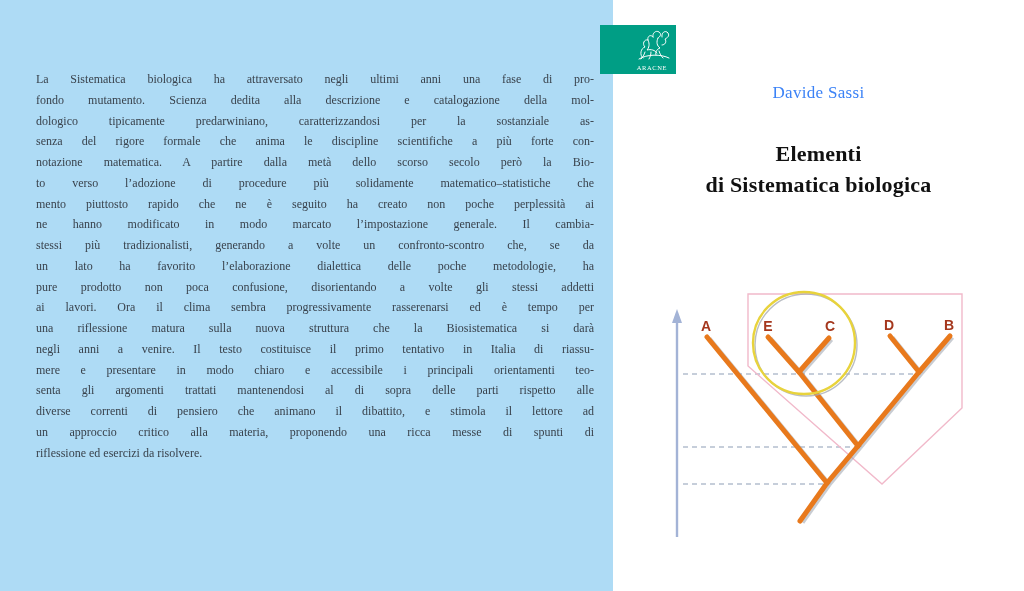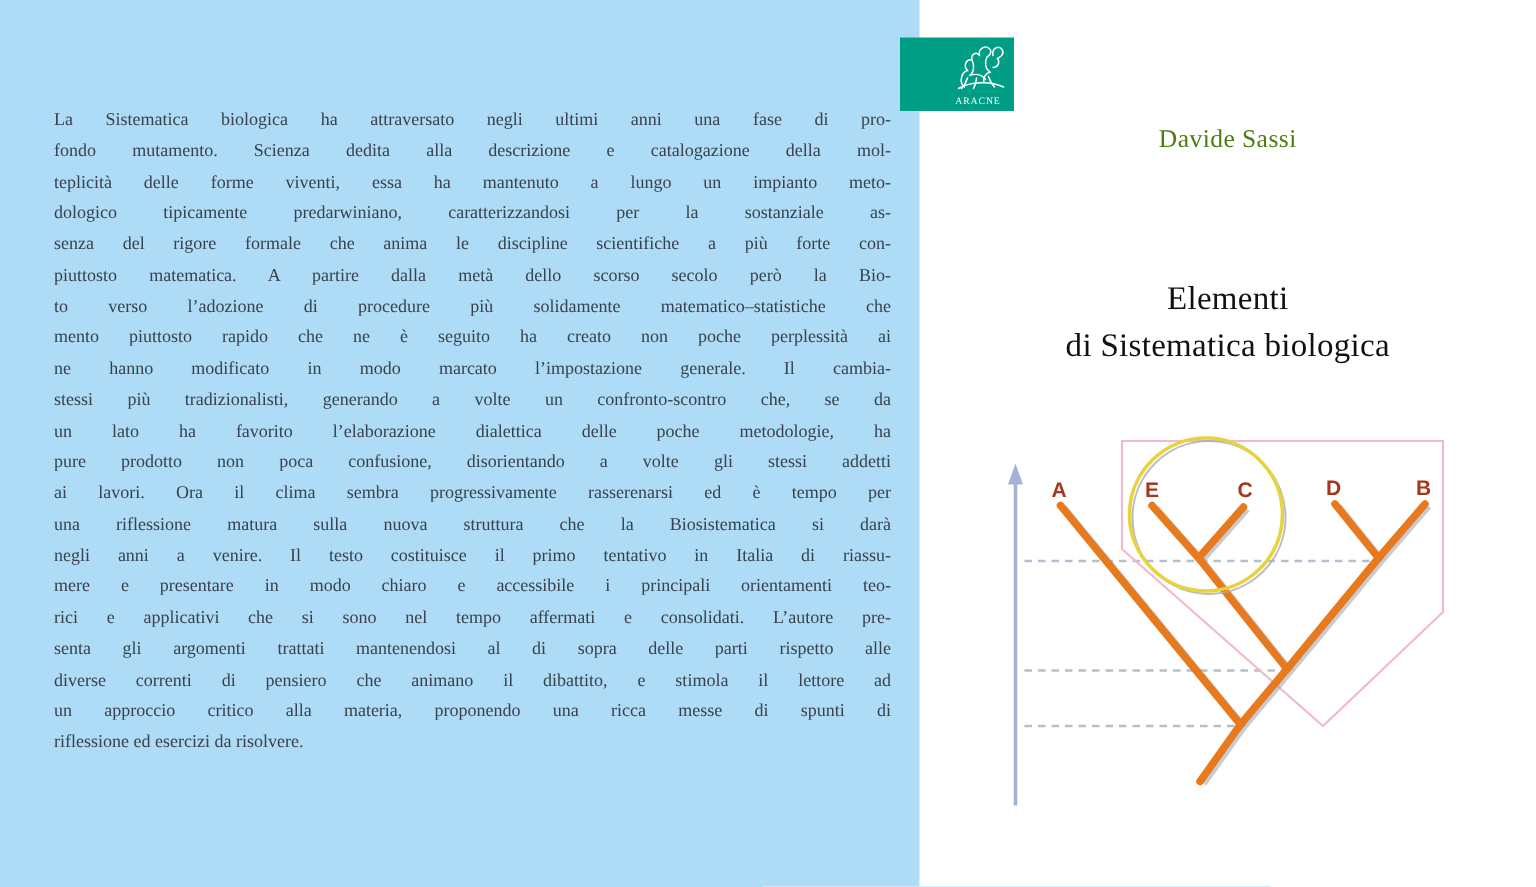--- a/index.html
+++ b/index.html
@@ -31,57 +31,54 @@
     color:#ffffff;font-family:"Liberation Serif",serif;
     font-size:6.5px;letter-spacing:0.6px;text-align:center;
     text-transform:uppercase;
   }
   .right-col{
     position:absolute;left:613px;top:0;width:411px;height:591px;
     text-align:center;color:#1a1a1a;
   }
   .author{
     position:absolute;left:0;top:83px;width:100%;
-    font-size:17px;color:#4d7c0f;letter-spacing:0.3px;
+    font-size:17px;color:#3b82f6;letter-spacing:0.3px;
   }
   .book-title{
     position:absolute;left:0;top:138px;width:100%;
-    font-size:22px;line-height:31px;font-weight:normal;color:#111;
+    font-size:22px;line-height:31px;font-weight:bold;color:#111;
     letter-spacing:0.2px;
-    margin-top:45px;
   }
   .diagram{position:absolute;left:660px;top:278px;}
   .tiplabel{
     font-family:"Liberation Sans",sans-serif;font-size:14px;font-weight:bold;
     fill:#a5371d;
   }
 </style>
 </head>
 <body>
 
 <div class="blue-panel"></div>
 
 <div class="blurb">
   <div class="bl">La Sistematica biologica ha attraversato negli ultimi anni una fase di pro-</div>
   <div class="bl">fondo mutamento. Scienza dedita alla descrizione e catalogazione della mol-</div>
-  <div class="bl">teplicità delle forme viventi, essa ha mantenuto a lungo un impianto meto-</div>
   <div class="bl">dologico tipicamente predarwiniano, caratterizzandosi per la sostanziale as-</div>
   <div class="bl">senza del rigore formale che anima le discipline scientifiche a più forte con-</div>
-  <div class="bl">piuttosto matematica. A partire dalla metà dello scorso secolo però la Bio-</div>
+  <div class="bl">notazione matematica. A partire dalla metà dello scorso secolo però la Bio-</div>
   <div class="bl">to verso l’adozione di procedure più solidamente matematico–statistiche che</div>
   <div class="bl">mento piuttosto rapido che ne è seguito ha creato non poche perplessità ai</div>
   <div class="bl">ne hanno modificato in modo marcato l’impostazione generale. Il cambia-</div>
   <div class="bl">stessi più tradizionalisti, generando a volte un confronto-scontro che, se da</div>
   <div class="bl">un lato ha favorito l’elaborazione dialettica delle poche metodologie, ha</div>
   <div class="bl">pure prodotto non poca confusione, disorientando a volte gli stessi addetti</div>
   <div class="bl">ai lavori. Ora il clima sembra progressivamente rasserenarsi ed è tempo per</div>
   <div class="bl">una riflessione matura sulla nuova struttura che la Biosistematica si darà</div>
   <div class="bl">negli anni a venire. Il testo costituisce il primo tentativo in Italia di riassu-</div>
   <div class="bl">mere e presentare in modo chiaro e accessibile i principali orientamenti teo-</div>
-  <div class="bl">rici e applicativi che si sono nel tempo affermati e consolidati. L’autore pre-</div>
   <div class="bl">senta gli argomenti trattati mantenendosi al di sopra delle parti rispetto alle</div>
   <div class="bl">diverse correnti di pensiero che animano il dibattito, e stimola il lettore ad</div>
   <div class="bl">un approccio critico alla materia, proponendo una ricca messe di spunti di</div>
   <div class="bl last">riflessione ed esercizi da risolvere.</div>
 </div>
 
 <div class="logo-box">
   <svg class="logo-art" viewBox="0 0 38 36">
     <g fill="none" stroke="#ffffff" stroke-width="1" stroke-linecap="round">
       <path d="M8,30 C4,27 6,20 10,19 C7,16 9,11 13,12 C12,8 16,6 18,9"></path>

